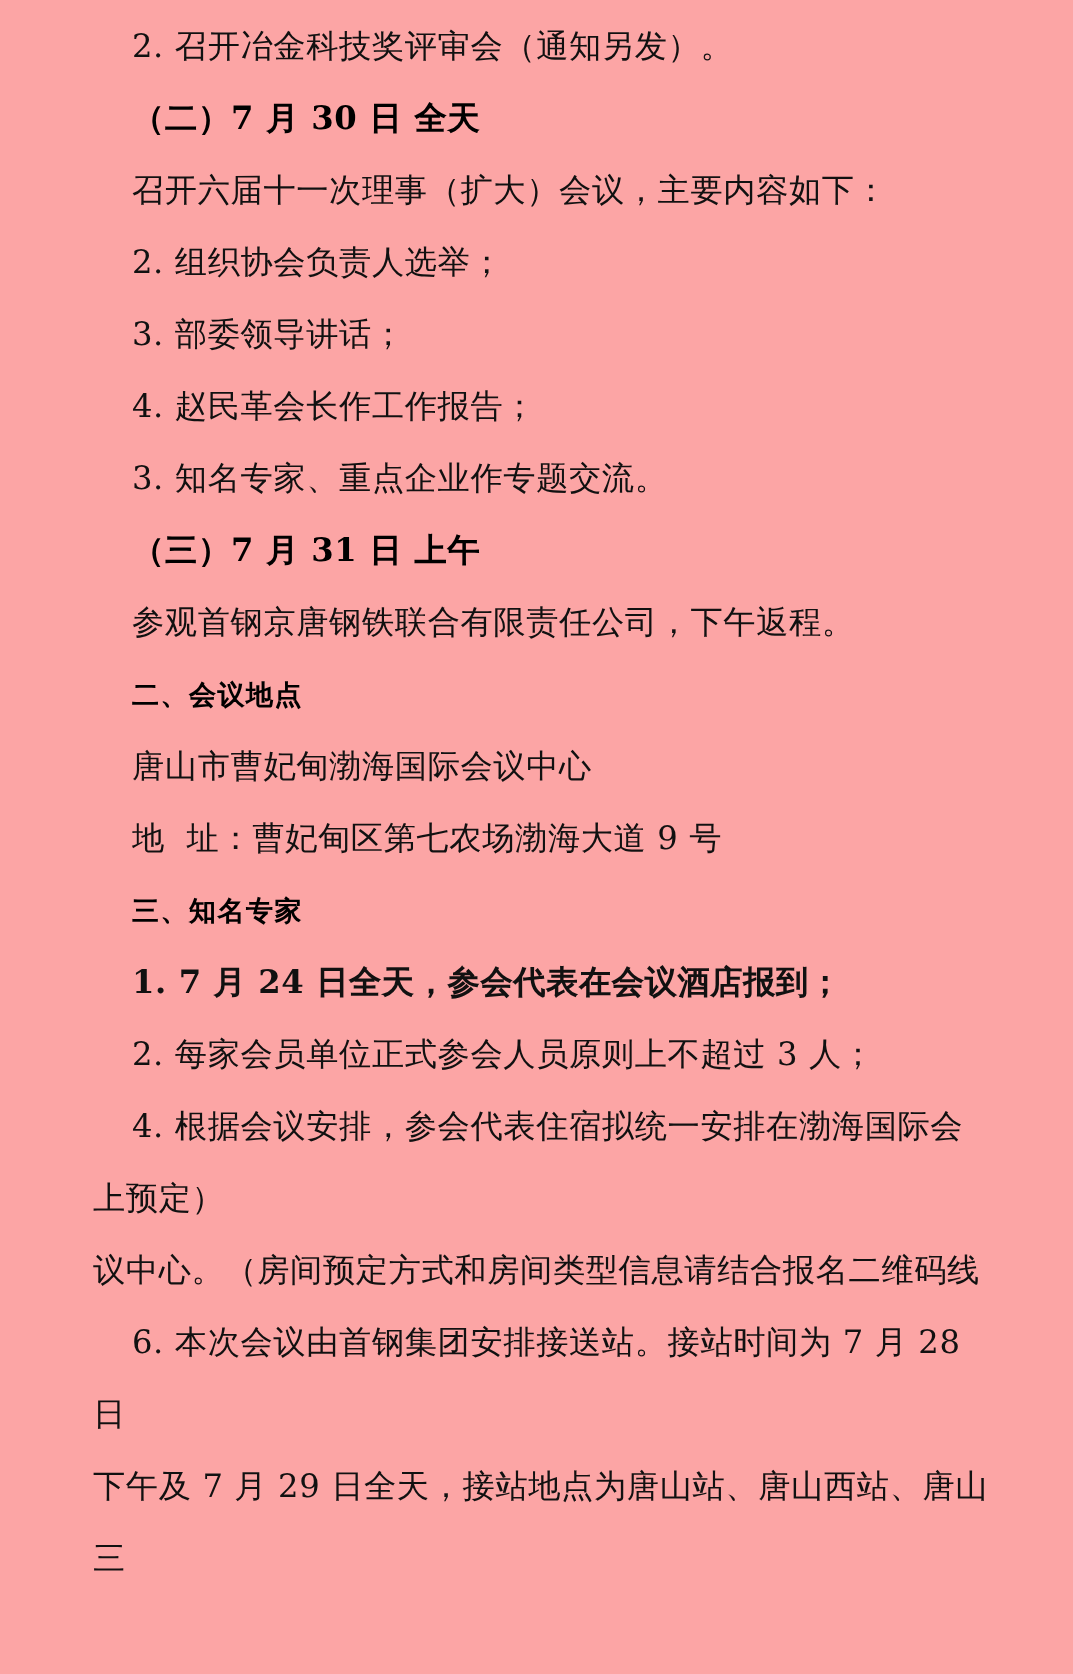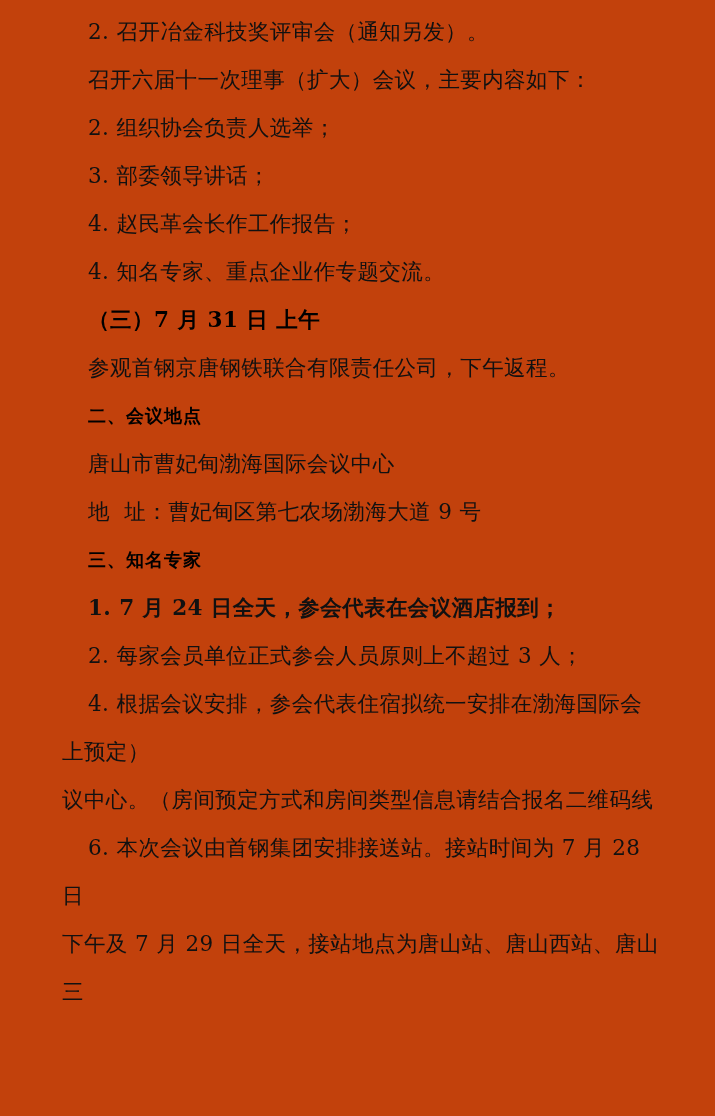--- a/index.html
+++ b/index.html
@@ -3,21 +3,21 @@
 <meta charset="utf-8">
 <style>
   html, body {
     margin: 0;
     padding: 0;
     background: #ffffff;
   }
   .page {
     width: 715px;
     height: 1116px;
-    background: #c2410c;
+    background: #fca5a5;
     position: relative;
     box-sizing: border-box;
     padding: 8px 52px 0 62px;
     font-family: "DejaVu Serif", "Liberation Serif", serif;
     color: #000000;
   }
   .line {
     font-size: 21.5px;
     line-height: 48px;
     letter-spacing: 0.4px;
@@ -47,27 +47,28 @@
     letter-spacing: 0.5px;
   }
 </style>
 </head>
 <body>
 
 <div class="page">
 
   <div class="line indent-para">2. 召开冶金科技奖评审会（通知另发）。</div>
 
+  <div class="sub-heading">（二）7 月 30 日  全天</div>
 
   <div class="line indent-para">召开六届十一次理事（扩大）会议，主要内容如下：</div>
 
   <div class="line indent-para">2. 组织协会负责人选举；</div>
   <div class="line indent-para">3. 部委领导讲话；</div>
   <div class="line indent-para">4. 赵民革会长作工作报告；</div>
-  <div class="line indent-para">4. 知名专家、重点企业作专题交流。</div>
+  <div class="line indent-para">3. 知名专家、重点企业作专题交流。</div>
 
   <div class="sub-heading">（三）7 月 31 日  上午</div>
 
   <div class="line indent-para">参观首钢京唐钢铁联合有限责任公司，下午返程。</div>
 
   <div class="heading heading-indent">二、会议地点</div>
 
   <div class="line indent-para">唐山市曹妃甸渤海国际会议中心</div>
   <div class="line indent-para">地  址：曹妃甸区第七农场渤海大道 9 号</div>
 

